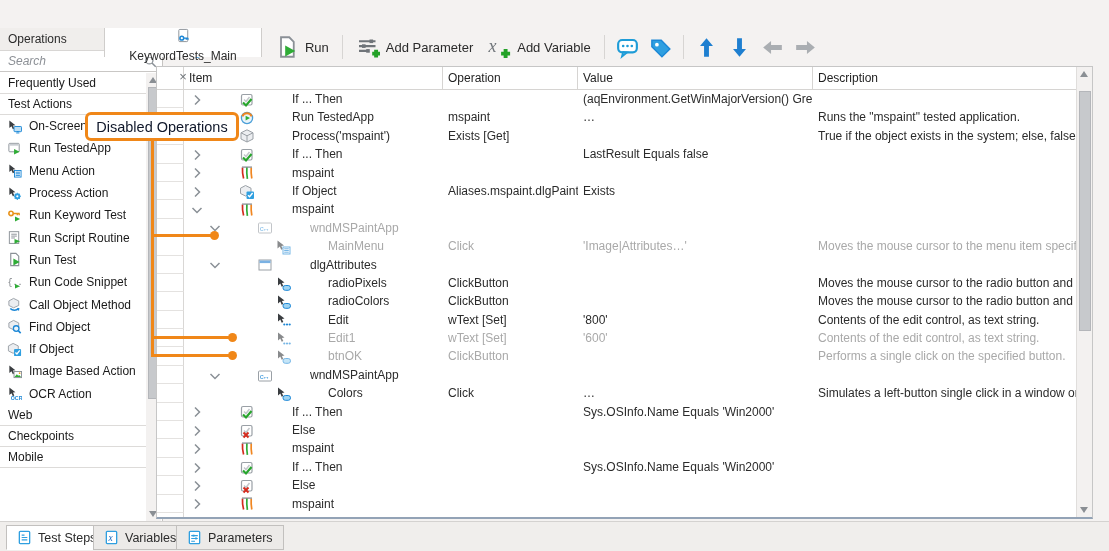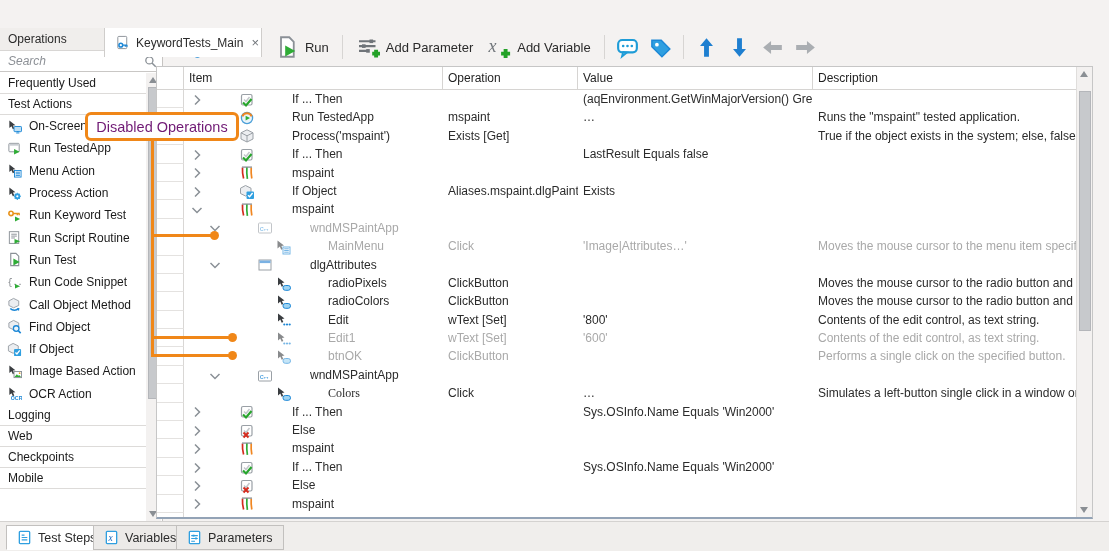--- a/index.html
+++ b/index.html
@@ -2,21 +2,21 @@
 <html><head>
 <meta charset="utf-8">
 <style>
   * { margin:0; padding:0; box-sizing:border-box; }
   html,body { width:1109px; height:551px; overflow:hidden; }
   body { font-family:"Liberation Sans", sans-serif; font-size:12px; color:#2b2b2b; background:#f4f2f1; position:relative; }
 
   
   #tabbar { position:absolute; left:0; top:0; width:1109px; height:28px; background:#f0eeec; border-bottom:1px solid #cfcdcb;margin-top:28px; }
   .doc-tab { position:absolute; top:0; height:28px; display:flex; align-items:center; gap:6px; padding:0 10px; border-right:1px solid #cfcdcb; background:#ecebea; cursor:default; }
-  .doc-tab.active { background:#ffffff; border-left:1px solid #cfcdcb; height:29px; z-index:2; }
+  .doc-tab.active { background:#ffffff; border-left:1px solid #cfcdcb; height:29px; z-index:2;flex-direction:column; }
   .doc-tab .close { color:#6f7479; font-size:13px; padding:0 2px; }
   .icon16 { width:15px; height:15px; display:inline-block; flex:0 0 auto; }
 
   
   #sidebar { position:absolute; left:0; top:28px; width:163px; height:493px; background:#ffffff; border-right:1px solid #c6c4c2; }
   #ops-header { height:23px; background:#f0eeec; border-bottom:1px solid #d8d6d4; display:flex; align-items:center; justify-content:space-between; padding:0 6px 0 8px; }
   #ops-search { height:21px; background:#fff; border-bottom:1px solid #c9c7c5; display:flex; align-items:center; justify-content:space-between; padding:0 4px 0 8px; }
   #ops-search .ph { font-style:italic; color:#8c9096; }
   #ops-list { position:absolute; left:0; top:45px; width:146px; height:448px; overflow:hidden; background:#fff; }
   .op-category { height:21px; line-height:21px; padding-left:8px; border-bottom:1px solid #dddbd9; color:#1a1a1a; background:#fff; }
@@ -62,21 +62,21 @@
   
   #grid-vscroll { position:absolute; right:0; top:0; width:16px; bottom:0; background:#f3f1f0; border-left:1px solid #e0dedc; }
   #grid-vscroll .thumb { position:absolute; left:2px; top:24px; width:12px; height:240px; background:#c7c9cc; border:1px solid #b4b6ba; }
 
   
   #bottombar { position:absolute; left:0; top:521px; width:1109px; height:30px; background:#f0eeec; border-top:1px solid #d4d2d0; }
   .btab { position:absolute; top:3px; height:25px; display:flex; align-items:center; gap:6px; padding:0 10px; border:1px solid #c2c0be; background:#eceae8; font-size:12.5px; }
   .btab.active { background:#ffffff; border-bottom:1px solid #fff; }
 
   
-  #callout { position:absolute; left:85px; top:112px; width:154px; height:29px; background:#fff; border:3px solid #f08718; border-radius:6px; z-index:30; display:flex; align-items:center; justify-content:center; color:#701a75; font-size:14.5px; }
+  #callout { position:absolute; left:85px; top:112px; width:154px; height:29px; background:#fff; border:3px solid #f08718; border-radius:6px; z-index:30; display:flex; align-items:center; justify-content:center; color:#0f172a; font-size:14.5px; }
   .oline { position:absolute; background:#f08718; z-index:29; }
   .odot { position:absolute; width:9px; height:9px; border-radius:50%; background:#f08718; z-index:29; }
 </style>
 </head>
 <body>
 
 <div id="tabbar">
   <div class="doc-tab" style="left:0;width:104px;">
     <span class="icon16"><svg viewBox="0 0 16 16" width="100%" height="100%">
           <path d="M8 2 2.5 7.6h1.7V13h2.9V9.6h1.8V13h2.9V7.6h1.7Z" fill="#5c6063"></path>
@@ -208,21 +208,20 @@
           </svg></span>
         <span>Image Based Action</span>
       </div>
       <div class="op-item">
         <span class="icon16"><svg viewBox="0 0 16 16" width="100%" height="100%">
             <path d="M2.5 1.5V9.5L4.8 7.6 6.2 10.8 7.8 10.1 6.4 7 9 6.6Z" fill="#3a3d40"></path>
             <text x="4" y="14.8" font-size="5.6" font-weight="bold" fill="#1c87d6">OCR</text>
           </svg></span>
         <span>OCR Action</span>
       </div>
-      <div class="op-category">Logging</div>
       <div class="op-category">Web</div>
       <div class="op-category">Checkpoints</div>
       <div class="op-category">Mobile</div>
     </div>
   <div id="ops-scroll">
     <span class="sb-arrow sb-up"></span>
     <div class="thumb"></div>
     <span class="sb-arrow sb-down"></span>
   </div>
 </div>
@@ -578,21 +577,21 @@
               <text x="2.8" y="10.8" font-size="7" fill="#1c87d6" font-family="Liberation Mono,monospace">c↔</text>
             </svg></span>
           <span class="c-lab">wndMSPaintApp</span>
         </div>
         <div class="gcell c-op"></div>
         <div class="gcell c-val"></div>
         <div class="gcell c-desc"></div>
       </div>
       <div class="grow">
         <div class="gcell gut"></div>
-        <div class="gcell c-item" style="padding-left: 41px; font-family: Liberation Serif, serif;">
+        <div class="gcell c-item" style="padding-left: 41px;">
           <span class="chev none"><svg viewBox="0 0 16 16" width="100%" height="100%">
               <path d="M6 3.5 10.5 8 6 12.5" fill="none" stroke="#8a9096" stroke-width="1.5"></path>
             </svg></span>
           <span class="rowicon"><svg viewBox="0 0 16 16" width="100%" height="100%">
               <path d="M3 1.5V9.5L5.3 7.6 6.7 10.8 8.3 10.1 6.9 7 9.5 6.6Z" fill="#3a3d40"></path>
               <rect x="8" y="9.5" width="7.5" height="4.8" rx="2.3" fill="#9fd4f2" stroke="#1c87d6"></rect>
             </svg></span>
           <span class="c-lab">Colors</span>
         </div>
         <div class="gcell c-op">Click</div>

